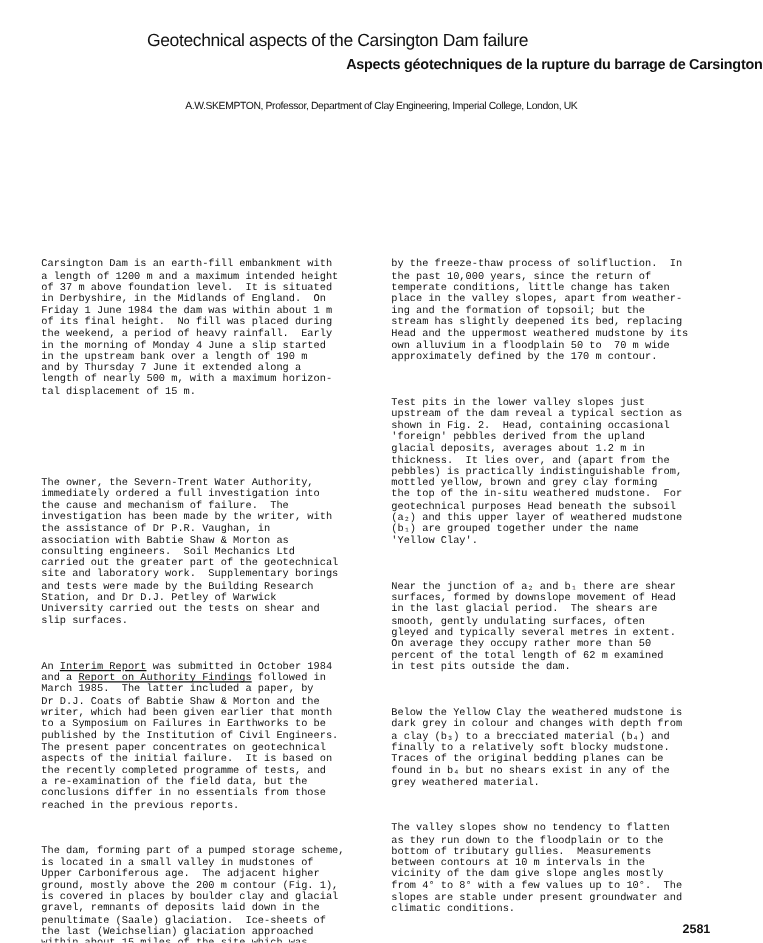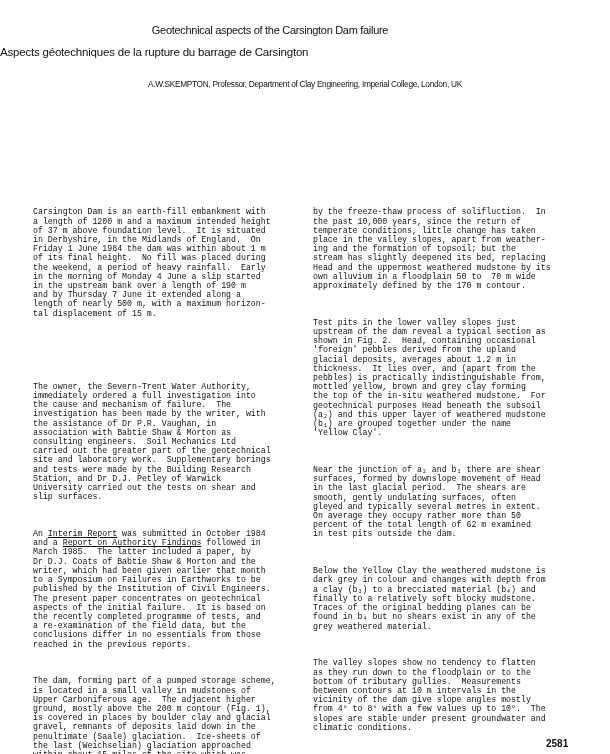--- a/index.html
+++ b/index.html
@@ -1,20 +1,20 @@
 <!DOCTYPE html>
 <html><head>
 <meta charset="utf-8">
 <style>
   html, body { margin: 0; padding: 0; background: #ffffff; }
   body { width: 610px; height: 754px; position: relative; overflow: hidden; color: #111; }
   .title { position: absolute; top: 24px; left: 0; width: 540px; text-align: center;
-    font-family: "Liberation Sans", sans-serif; font-size: 11px; letter-spacing: -0.3px; }
-  .subtitle { position: absolute; top: 46px; left: 0; width: 610px; text-align: left;
-    font-family: "Liberation Sans", sans-serif; font-size: 11.5px; letter-spacing: -0.2px; }
+    font-family: "Liberation Sans", sans-serif; font-size: 14px; letter-spacing: -0.3px; }
+  .subtitle { position: absolute; top: 46px; left: 0; width: 610px; text-align: right;
+    font-family: "Liberation Sans", sans-serif; font-size: 11.5px; letter-spacing: -0.2px; font-weight: bold; }
   .author { position: absolute; top: 79px; left: 0; width: 610px; text-align: center;
     font-family: "Liberation Sans", sans-serif; font-size: 8.3px; letter-spacing: -0.3px; }
   .col { position: absolute; font-family: "Liberation Mono", monospace; font-size: 8.25px;
     line-height: 9.2px; white-space: pre; }
   .col p { margin: 0 0 9.2px 0; }
   .left { left: 33px; top: 189px; }
   .right { left: 313px; top: 189px; }
   .u { text-decoration: underline; }
   .gap { height: 18px; }
   .pagenum { position: absolute; left: 546px; top: 738px; font-family: "Liberation Sans", sans-serif;

